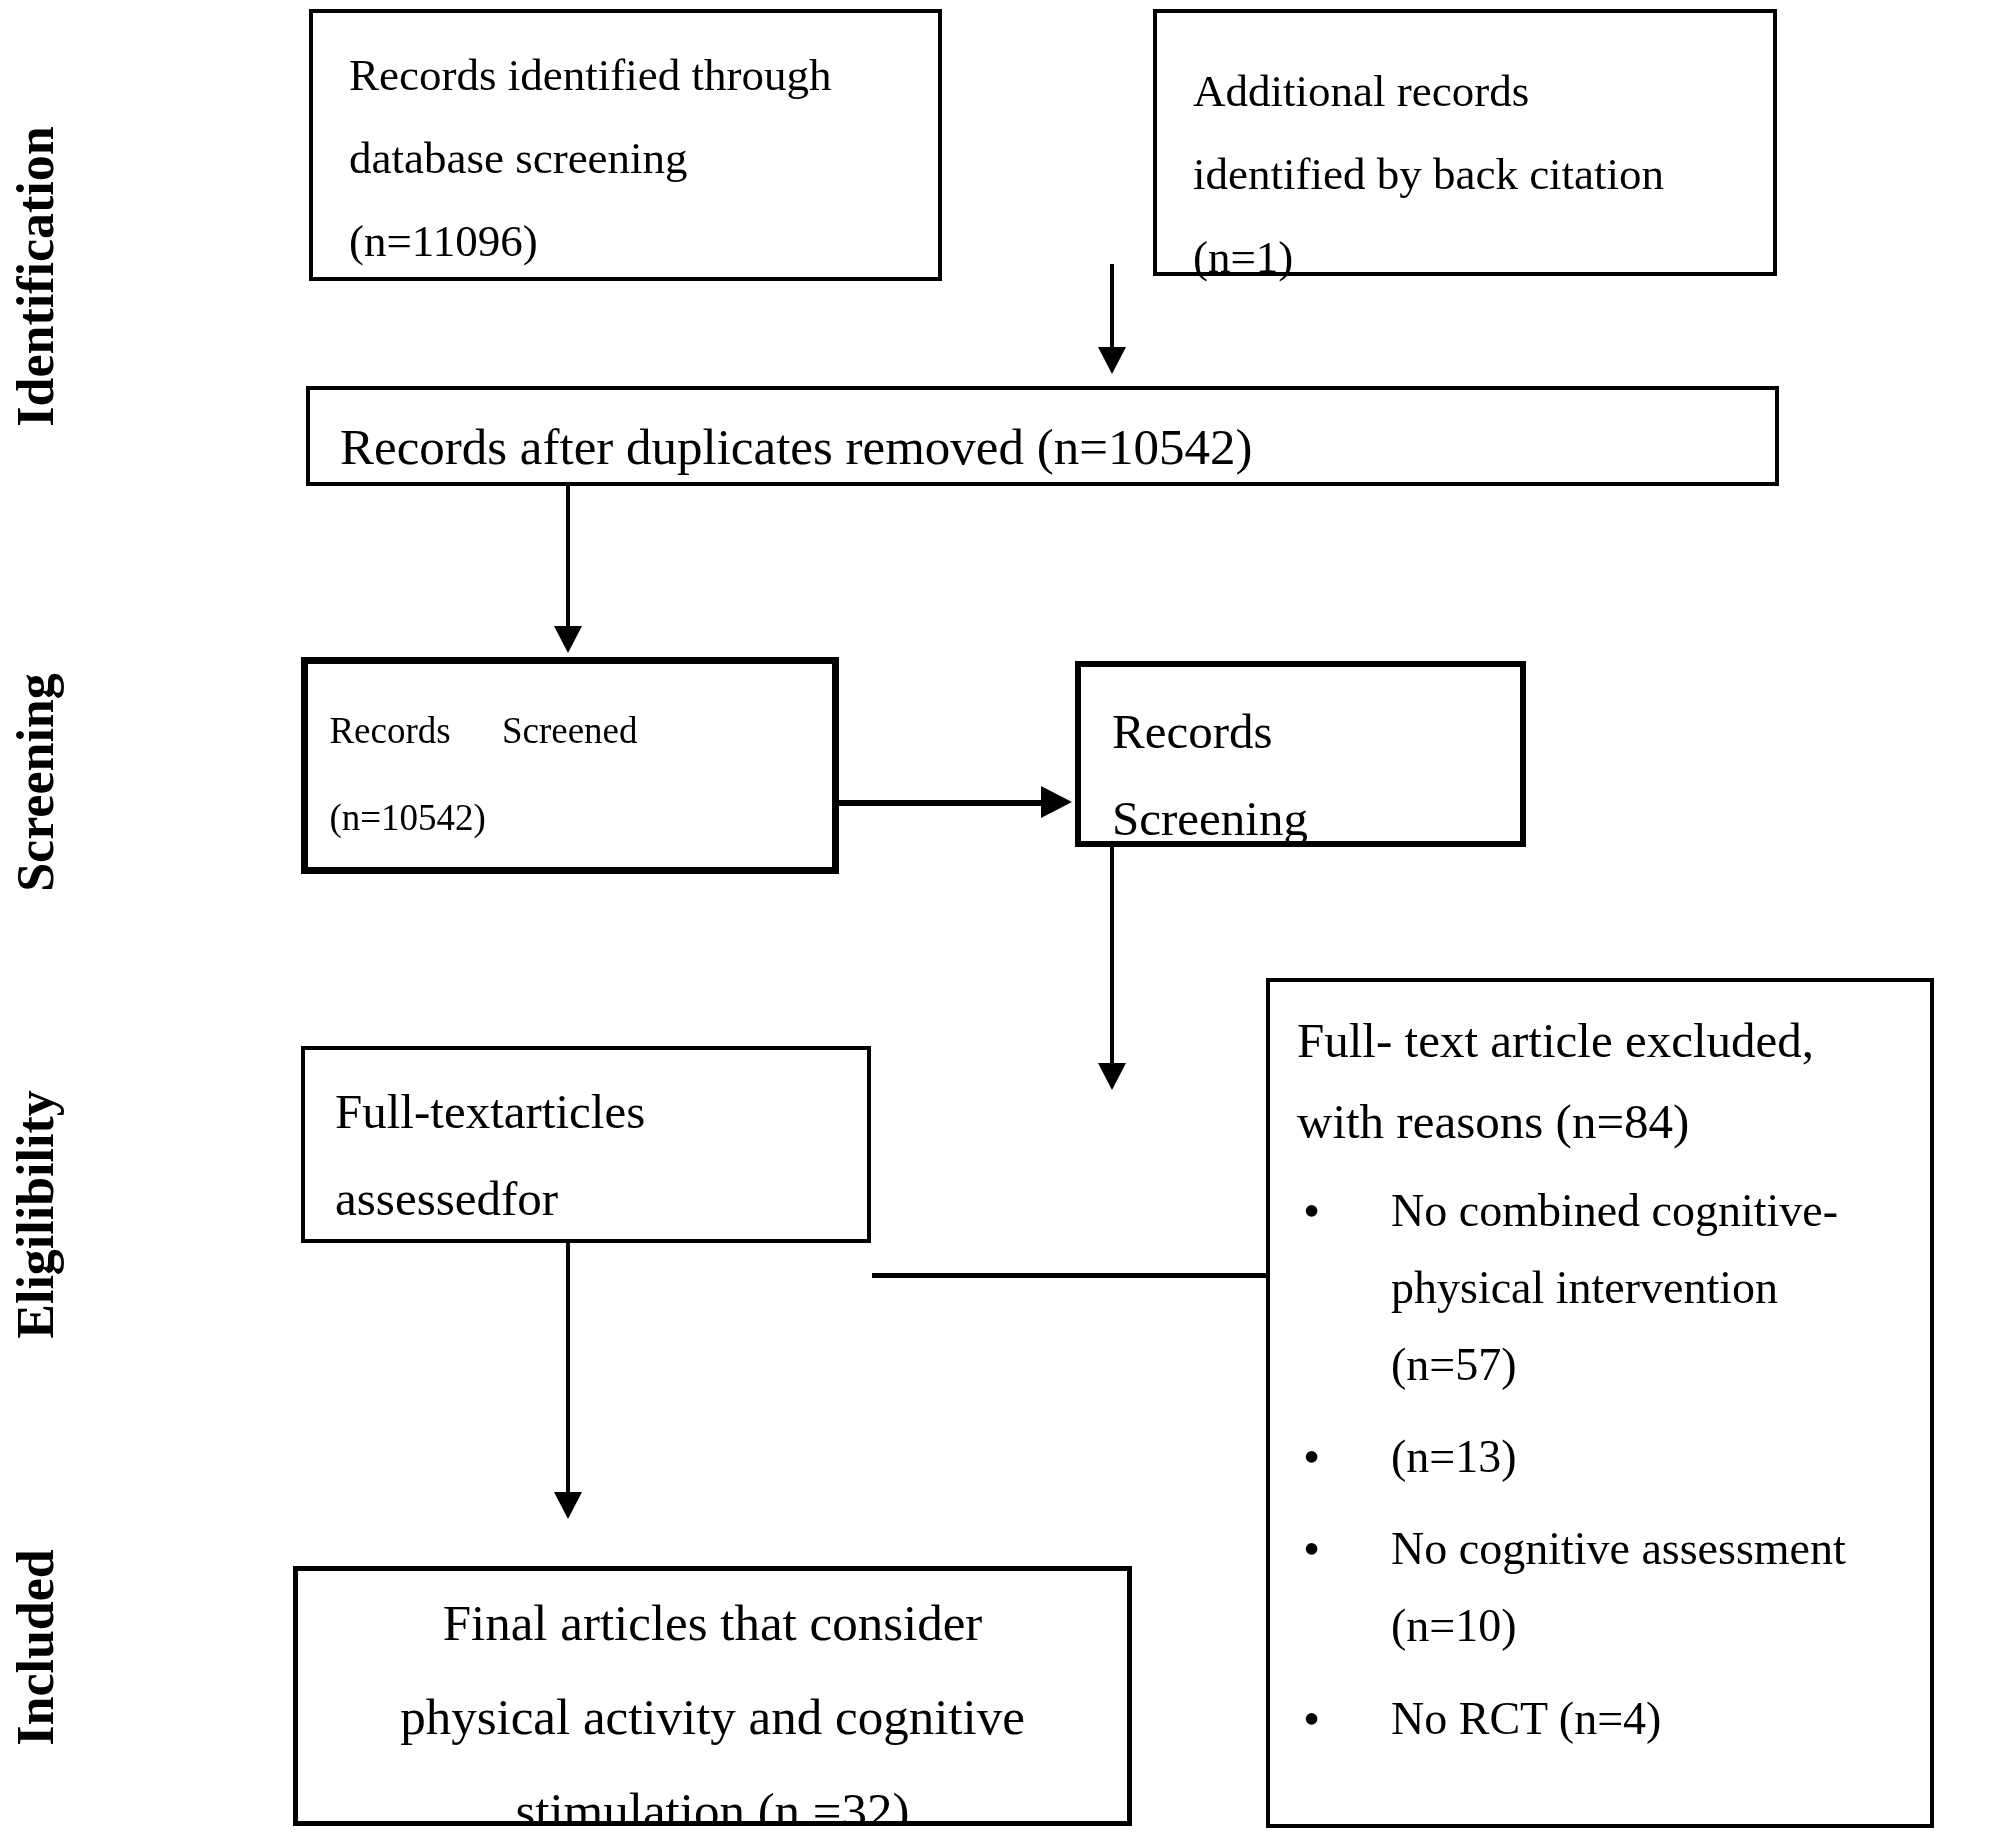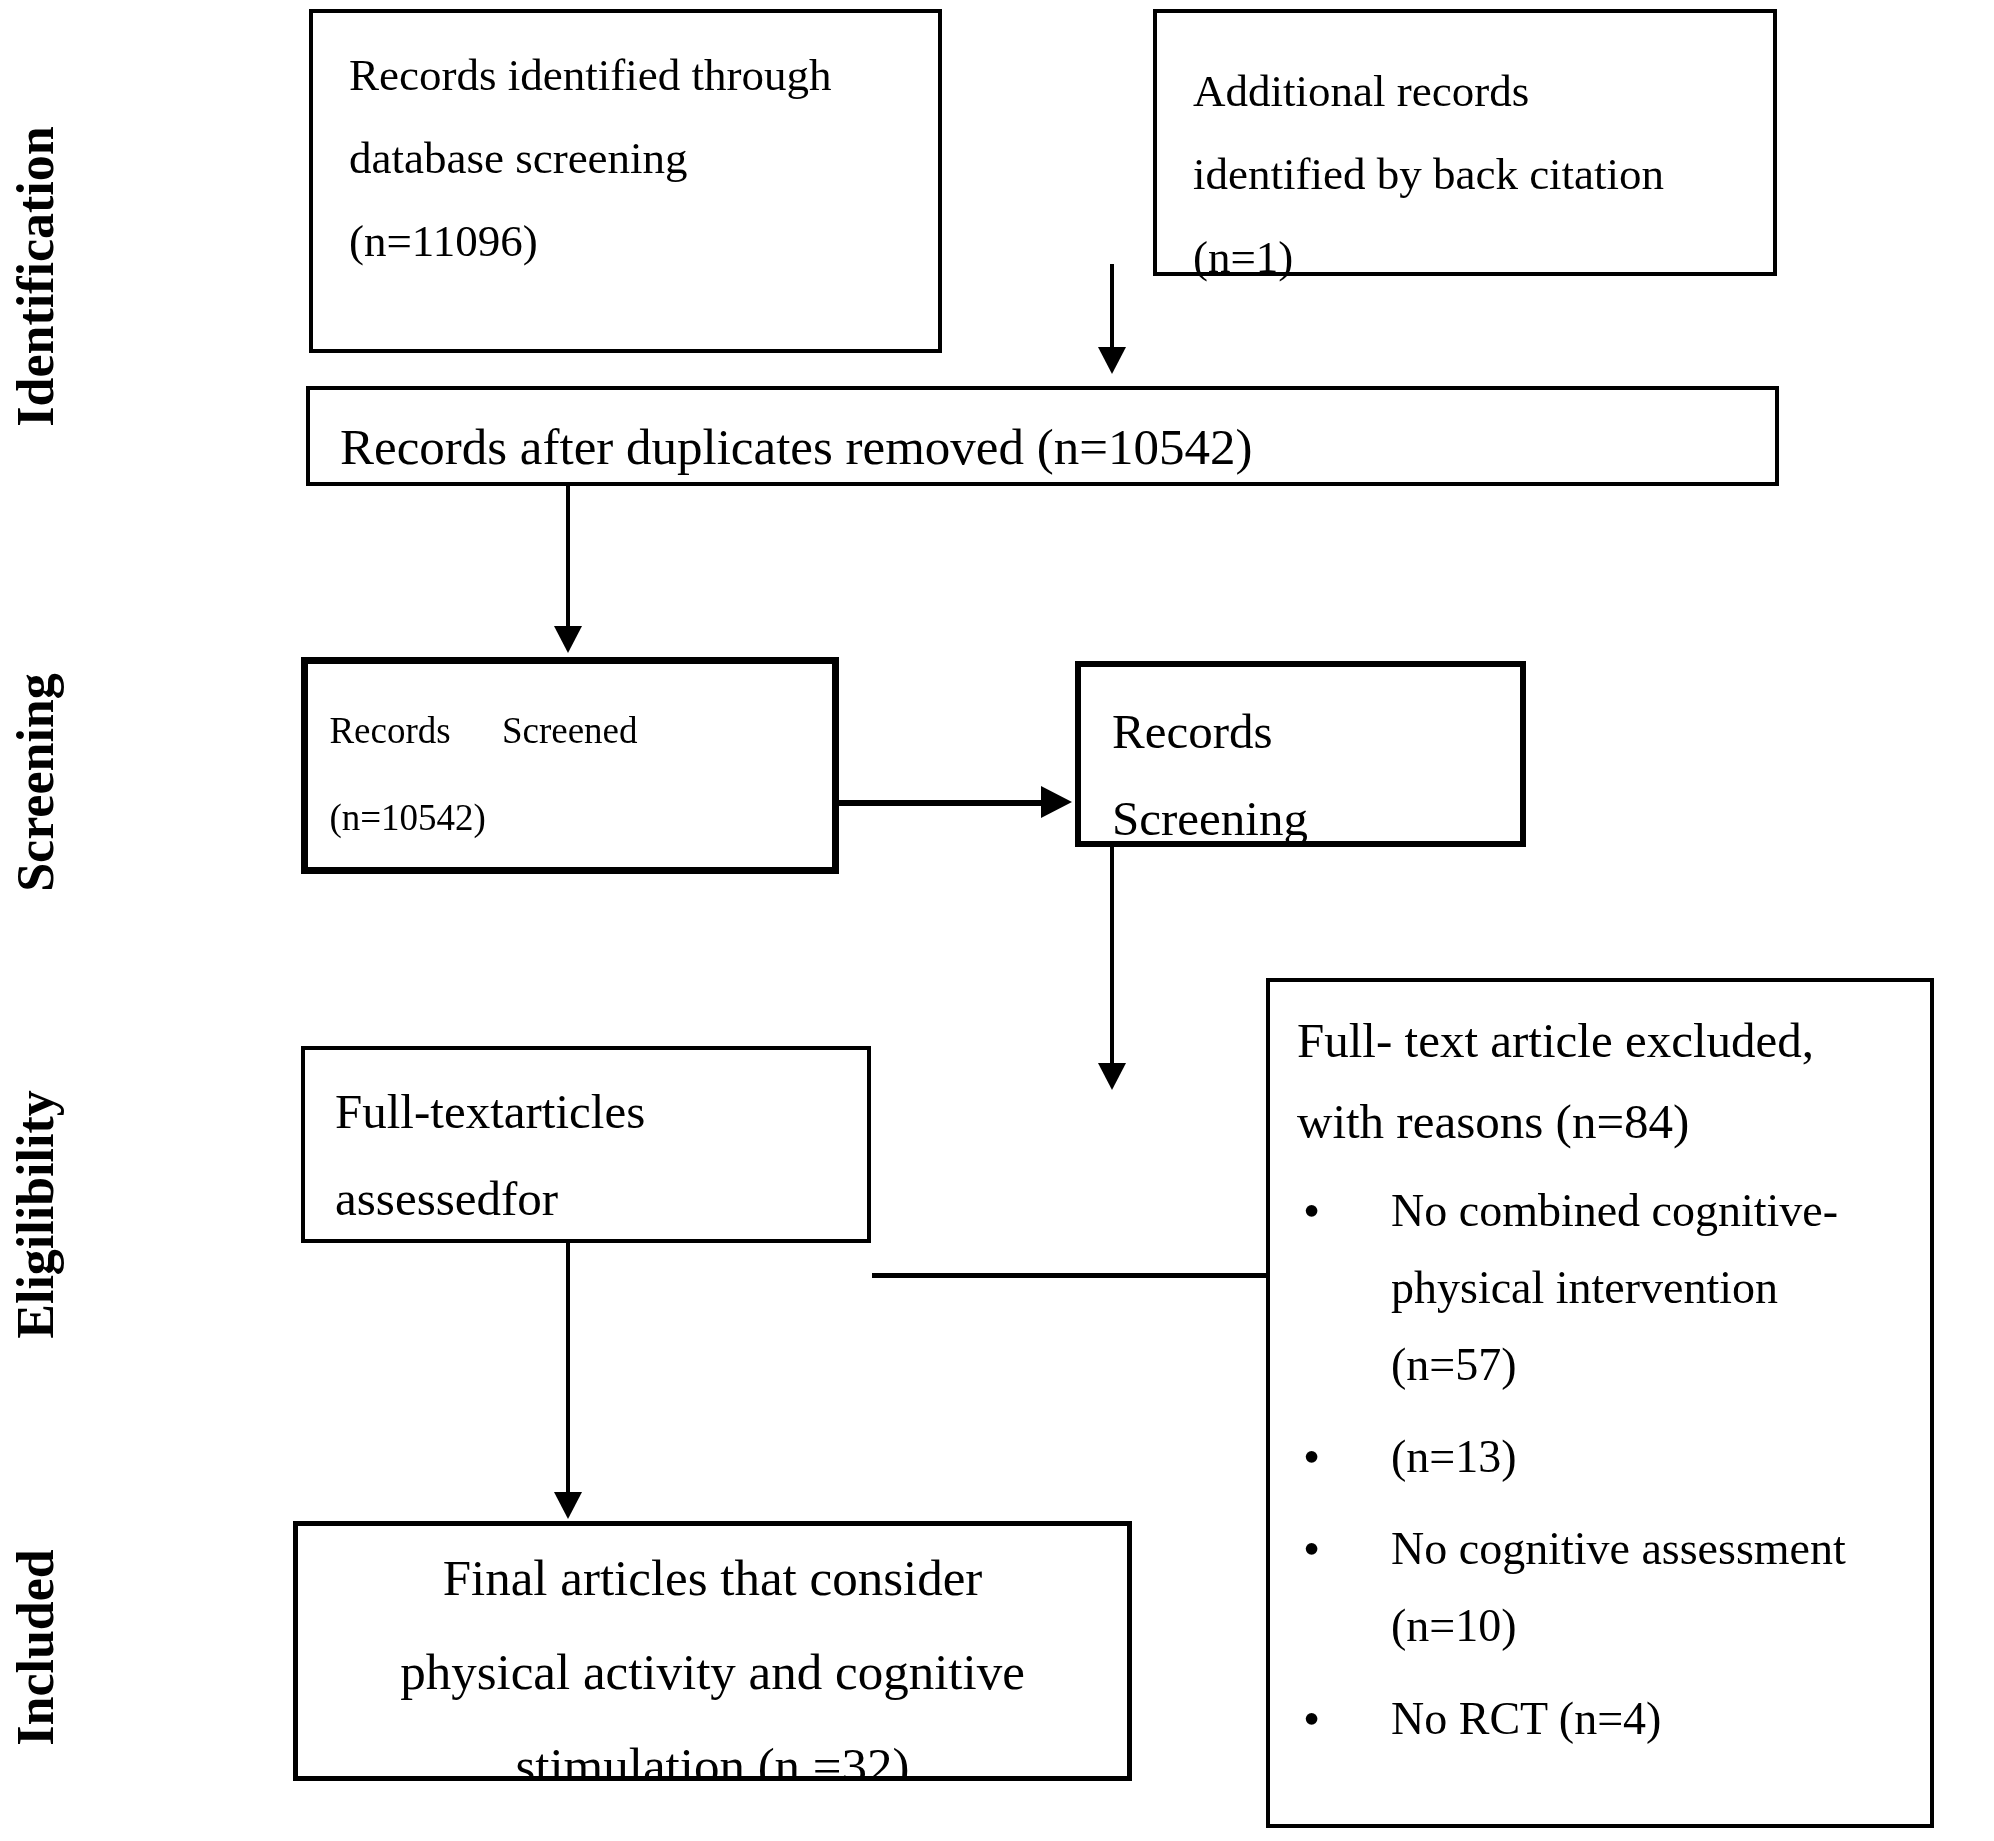--- a/index.html
+++ b/index.html
@@ -41,40 +41,40 @@
     border-right: 14.3px solid transparent;
     border-top: 27px solid #000000;
   }
   .head-right {
     position: absolute; width: 0; height: 0;
     border-top: 16.6px solid transparent;
     border-bottom: 16.6px solid transparent;
     border-left: 31px solid #000000;
   }
   
-  .box-records-identified { left: 309px; top: 9px; width: 633px; height: 344px; }
+  .box-records-identified { left: 309px; top: 9px; width: 633px; height: 272px; }
   .box-records-identified .inner { padding: 21.4px 12px 0 36px; font-size: 45px; line-height: 83px; }
 
   .box-additional-records { left: 1153px; top: 9px; width: 624px; height: 267px; }
   .box-additional-records .inner { padding: 37px 12px 0 36px; font-size: 45px; line-height: 83px; }
 
   .box-duplicates-removed { left: 306px; top: 386px; width: 1473px; height: 100px; border-width: 4.8px; overflow: hidden; }
   .box-duplicates-removed .inner { padding: 28px 12px 0 30px; font-size: 51px; line-height: 59px; }
 
   .box-records-screened { left: 301px; top: 657px; width: 538px; height: 217px; border-width: 7.1px; }
   .box-records-screened .inner { padding: 22.6px 12px 0 21.4px; font-size: 37px; line-height: 87px; }
   .box-records-screened .gapline { word-spacing: 42px; }
 
   .box-records-excluded { left: 1075px; top: 661px; width: 451px; height: 186px; border-width: 6px; overflow: hidden; }
   .box-records-excluded .inner { padding: 21.4px 12px 0 31px; font-size: 49px; line-height: 87px; }
 
   .box-fulltext-assessed { left: 301px; top: 1046px; width: 570px; height: 197px; overflow: hidden; }
   .box-fulltext-assessed .inner { padding: 18px 15.4px 0 30px; font-size: 49px; line-height: 87px; }
 
-  .box-final-articles { left: 293px; top: 1521px; width: 839px; height: 260px; border-width: 5.3px; overflow: hidden; }
+  .box-final-articles { left: 293px; top: 1566px; width: 839px; height: 260px; border-width: 5.3px; overflow: hidden; }
   .box-final-articles .inner { padding: 4.8px 6px 0 6px; font-size: 51px; line-height: 94px; text-align: center; }
 
   .box-fulltext-excluded { left: 1266px; top: 978px; width: 668px; height: 850px; border-width: 4.8px; overflow: hidden; }
   .box-fulltext-excluded .inner { padding: 18px 12px 0 27px; font-size: 49px; line-height: 81px; }
   .bullets { margin-top: 9.5px; font-size: 46px; line-height: 77px; }
   .bullet-item { display: flex; align-items: flex-start; margin-bottom: 15.4px; }
   .bullet-marker { width: 94px; flex: 0 0 94px; padding-left: 6px; box-sizing: border-box; font-size: 49px; }
   .bullet-text { flex: 1; }
 </style>
 </head>

